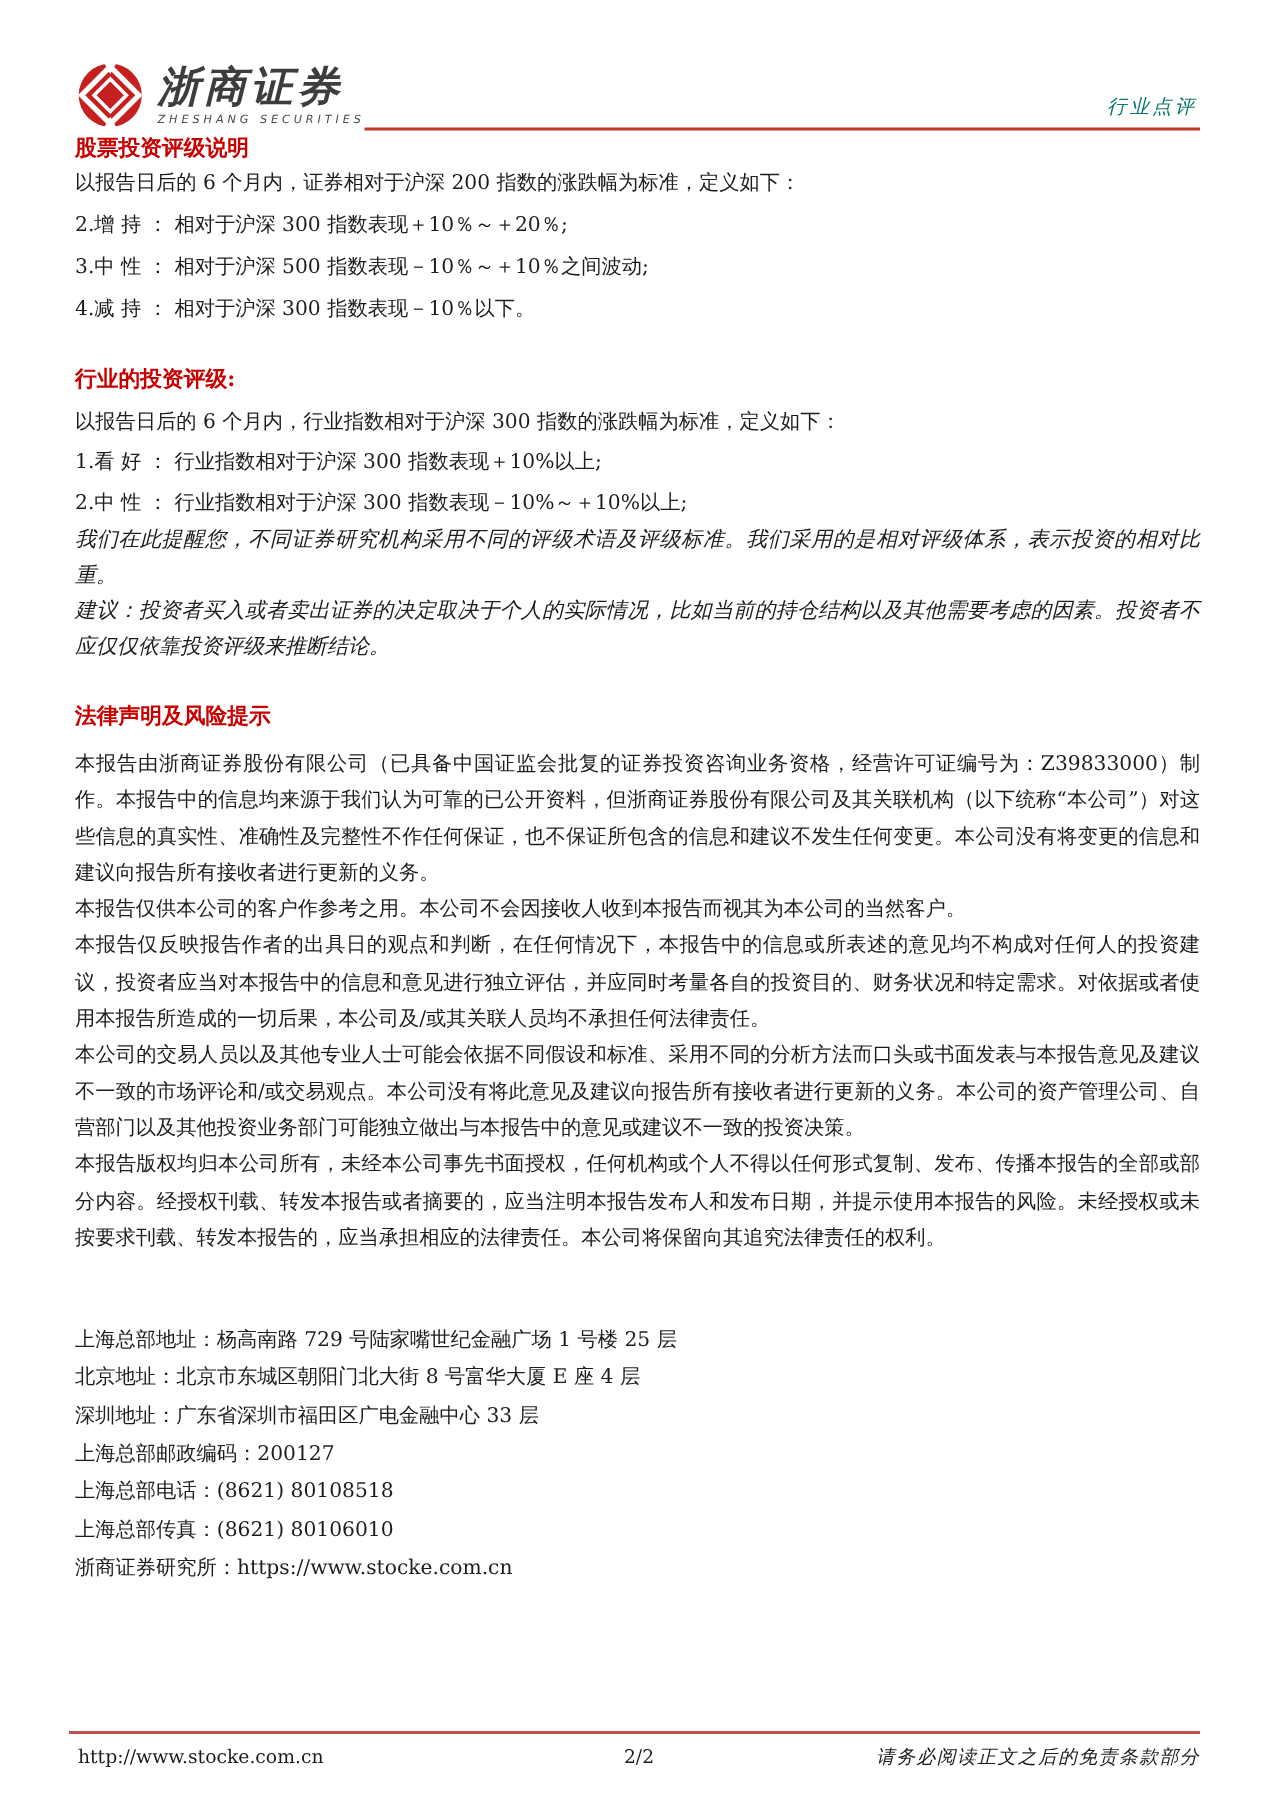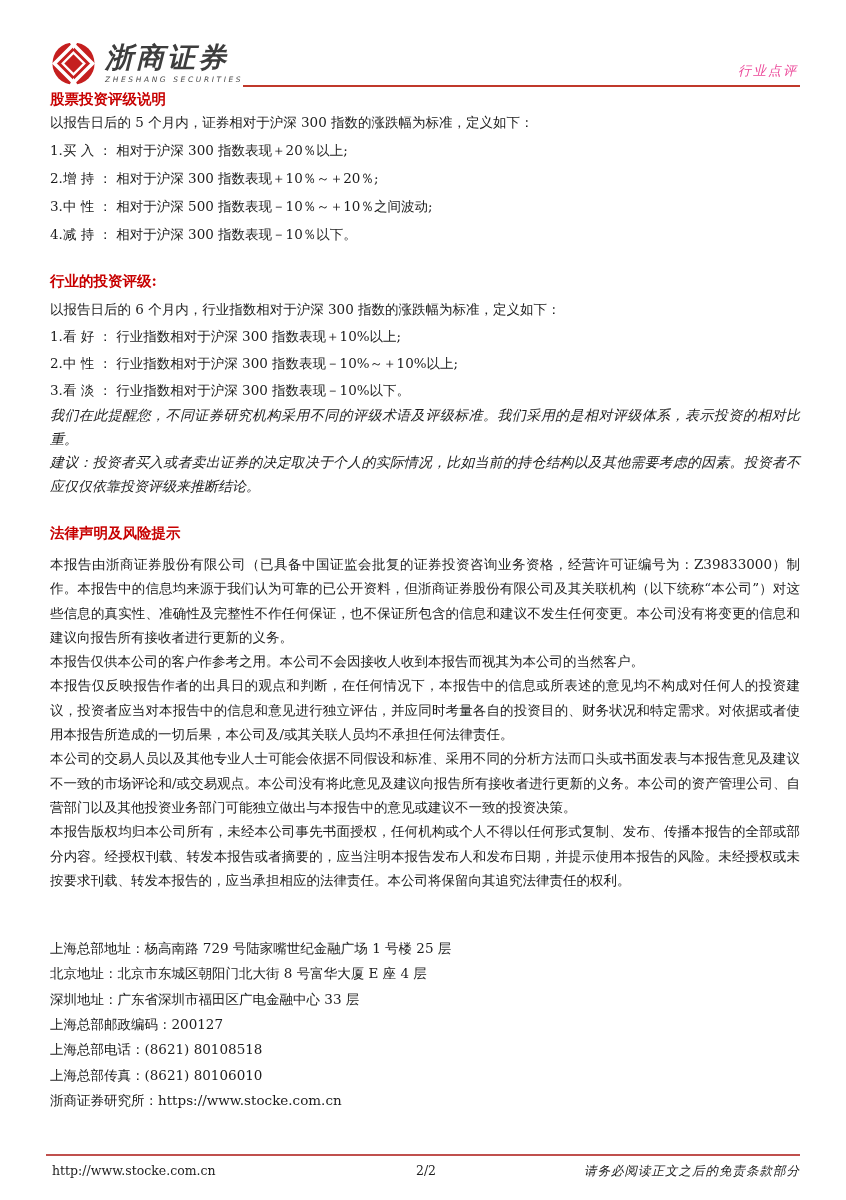--- a/index.html
+++ b/index.html
@@ -23,21 +23,21 @@
     font-family:"DejaVu Sans","Liberation Sans",sans-serif;
     font-weight:bold; font-size:28px; line-height:30px;
     color:#3d3d3d; letter-spacing:3px;
   }
   .brand-en {
     font-family:"DejaVu Sans","Liberation Sans",sans-serif;
     font-size:7.5px; letter-spacing:2.6px; color:#4a4a4a;
     margin-top:2px; white-space:nowrap;
   }
   .header-right { flex:1 1 auto; display:flex; flex-direction:column; align-items:flex-end; }
-  .report-type { font-size:13px; font-style:italic; color:#ec4899; margin-bottom:5px; padding-right:2px; letter-spacing:2px; }
+  .report-type { font-size:13px; font-style:italic; color:#0f766e; margin-bottom:5px; padding-right:2px; letter-spacing:2px; }
   .header-rule { width:100%; height:2px; background:#c0392b; }
 
   
   .sec-title { color:#c70000; font-weight:bold; font-size:14.5px; line-height:18px; margin:0; }
   .t-stock   { margin-top:3px; }
   .t-industry{ margin-top:24px; }
   .t-legal   { margin-top:26px; }
 
   .intro  { margin:0; font-size:13.5px; line-height:28px; }
   .rating { margin:0; font-size:13.5px; line-height:28px; }
@@ -88,32 +88,30 @@
           <span class="brand-en">ZHESHANG SECURITIES</span>
         </div>
       </div>
       <div class="header-right">
         <span class="report-type">行业点评</span>
         <div class="header-rule"></div>
       </div>
     </div>
 
     <p class="sec-title t-stock">股票投资评级说明</p>
-    <p class="intro">以报告日后的 5 个月内，证券相对于沪深 300 指数的涨跌幅为标准，定义如下：</p>
-    <p class="rating">1.买 入 ： 相对于沪深 300 指数表现＋20％以上;</p>
+    <p class="intro">以报告日后的 6 个月内，证券相对于沪深 200 指数的涨跌幅为标准，定义如下：</p>
     <p class="rating">2.增 持 ： 相对于沪深 300 指数表现＋10％～＋20％;</p>
     <p class="rating">3.中 性 ： 相对于沪深 500 指数表现－10％～＋10％之间波动;</p>
     <p class="rating">4.减 持 ： 相对于沪深 300 指数表现－10％以下。</p>
 
     <p class="sec-title t-industry">行业的投资评级:</p>
     <div class="ind ind-wrap">
       <p class="intro">以报告日后的 6 个月内，行业指数相对于沪深 300 指数的涨跌幅为标准，定义如下：</p>
       <p class="rating">1.看 好 ： 行业指数相对于沪深 300 指数表现＋10%以上;</p>
       <p class="rating">2.中 性 ： 行业指数相对于沪深 300 指数表现－10%～＋10%以上;</p>
-      <p class="rating">3.看 淡 ： 行业指数相对于沪深 300 指数表现－10%以下。</p>
       <p class="note">我们在此提醒您，不同证券研究机构采用不同的评级术语及评级标准。我们采用的是相对评级体系，表示投资的相对比重。</p>
       <p class="note">建议：投资者买入或者卖出证券的决定取决于个人的实际情况，比如当前的持仓结构以及其他需要考虑的因素。投资者不应仅仅依靠投资评级来推断结论。</p>
     </div>
 
     <p class="sec-title t-legal">法律声明及风险提示</p>
     <div class="legal-paras">
       <p>本报告由浙商证券股份有限公司（已具备中国证监会批复的证券投资咨询业务资格，经营许可证编号为：Z39833000）制作。本报告中的信息均来源于我们认为可靠的已公开资料，但浙商证券股份有限公司及其关联机构（以下统称“本公司”）对这些信息的真实性、准确性及完整性不作任何保证，也不保证所包含的信息和建议不发生任何变更。本公司没有将变更的信息和建议向报告所有接收者进行更新的义务。</p>
       <p>本报告仅供本公司的客户作参考之用。本公司不会因接收人收到本报告而视其为本公司的当然客户。</p>
       <p>本报告仅反映报告作者的出具日的观点和判断，在任何情况下，本报告中的信息或所表述的意见均不构成对任何人的投资建议，投资者应当对本报告中的信息和意见进行独立评估，并应同时考量各自的投资目的、财务状况和特定需求。对依据或者使用本报告所造成的一切后果，本公司及/或其关联人员均不承担任何法律责任。</p>
       <p>本公司的交易人员以及其他专业人士可能会依据不同假设和标准、采用不同的分析方法而口头或书面发表与本报告意见及建议不一致的市场评论和/或交易观点。本公司没有将此意见及建议向报告所有接收者进行更新的义务。本公司的资产管理公司、自营部门以及其他投资业务部门可能独立做出与本报告中的意见或建议不一致的投资决策。</p>

